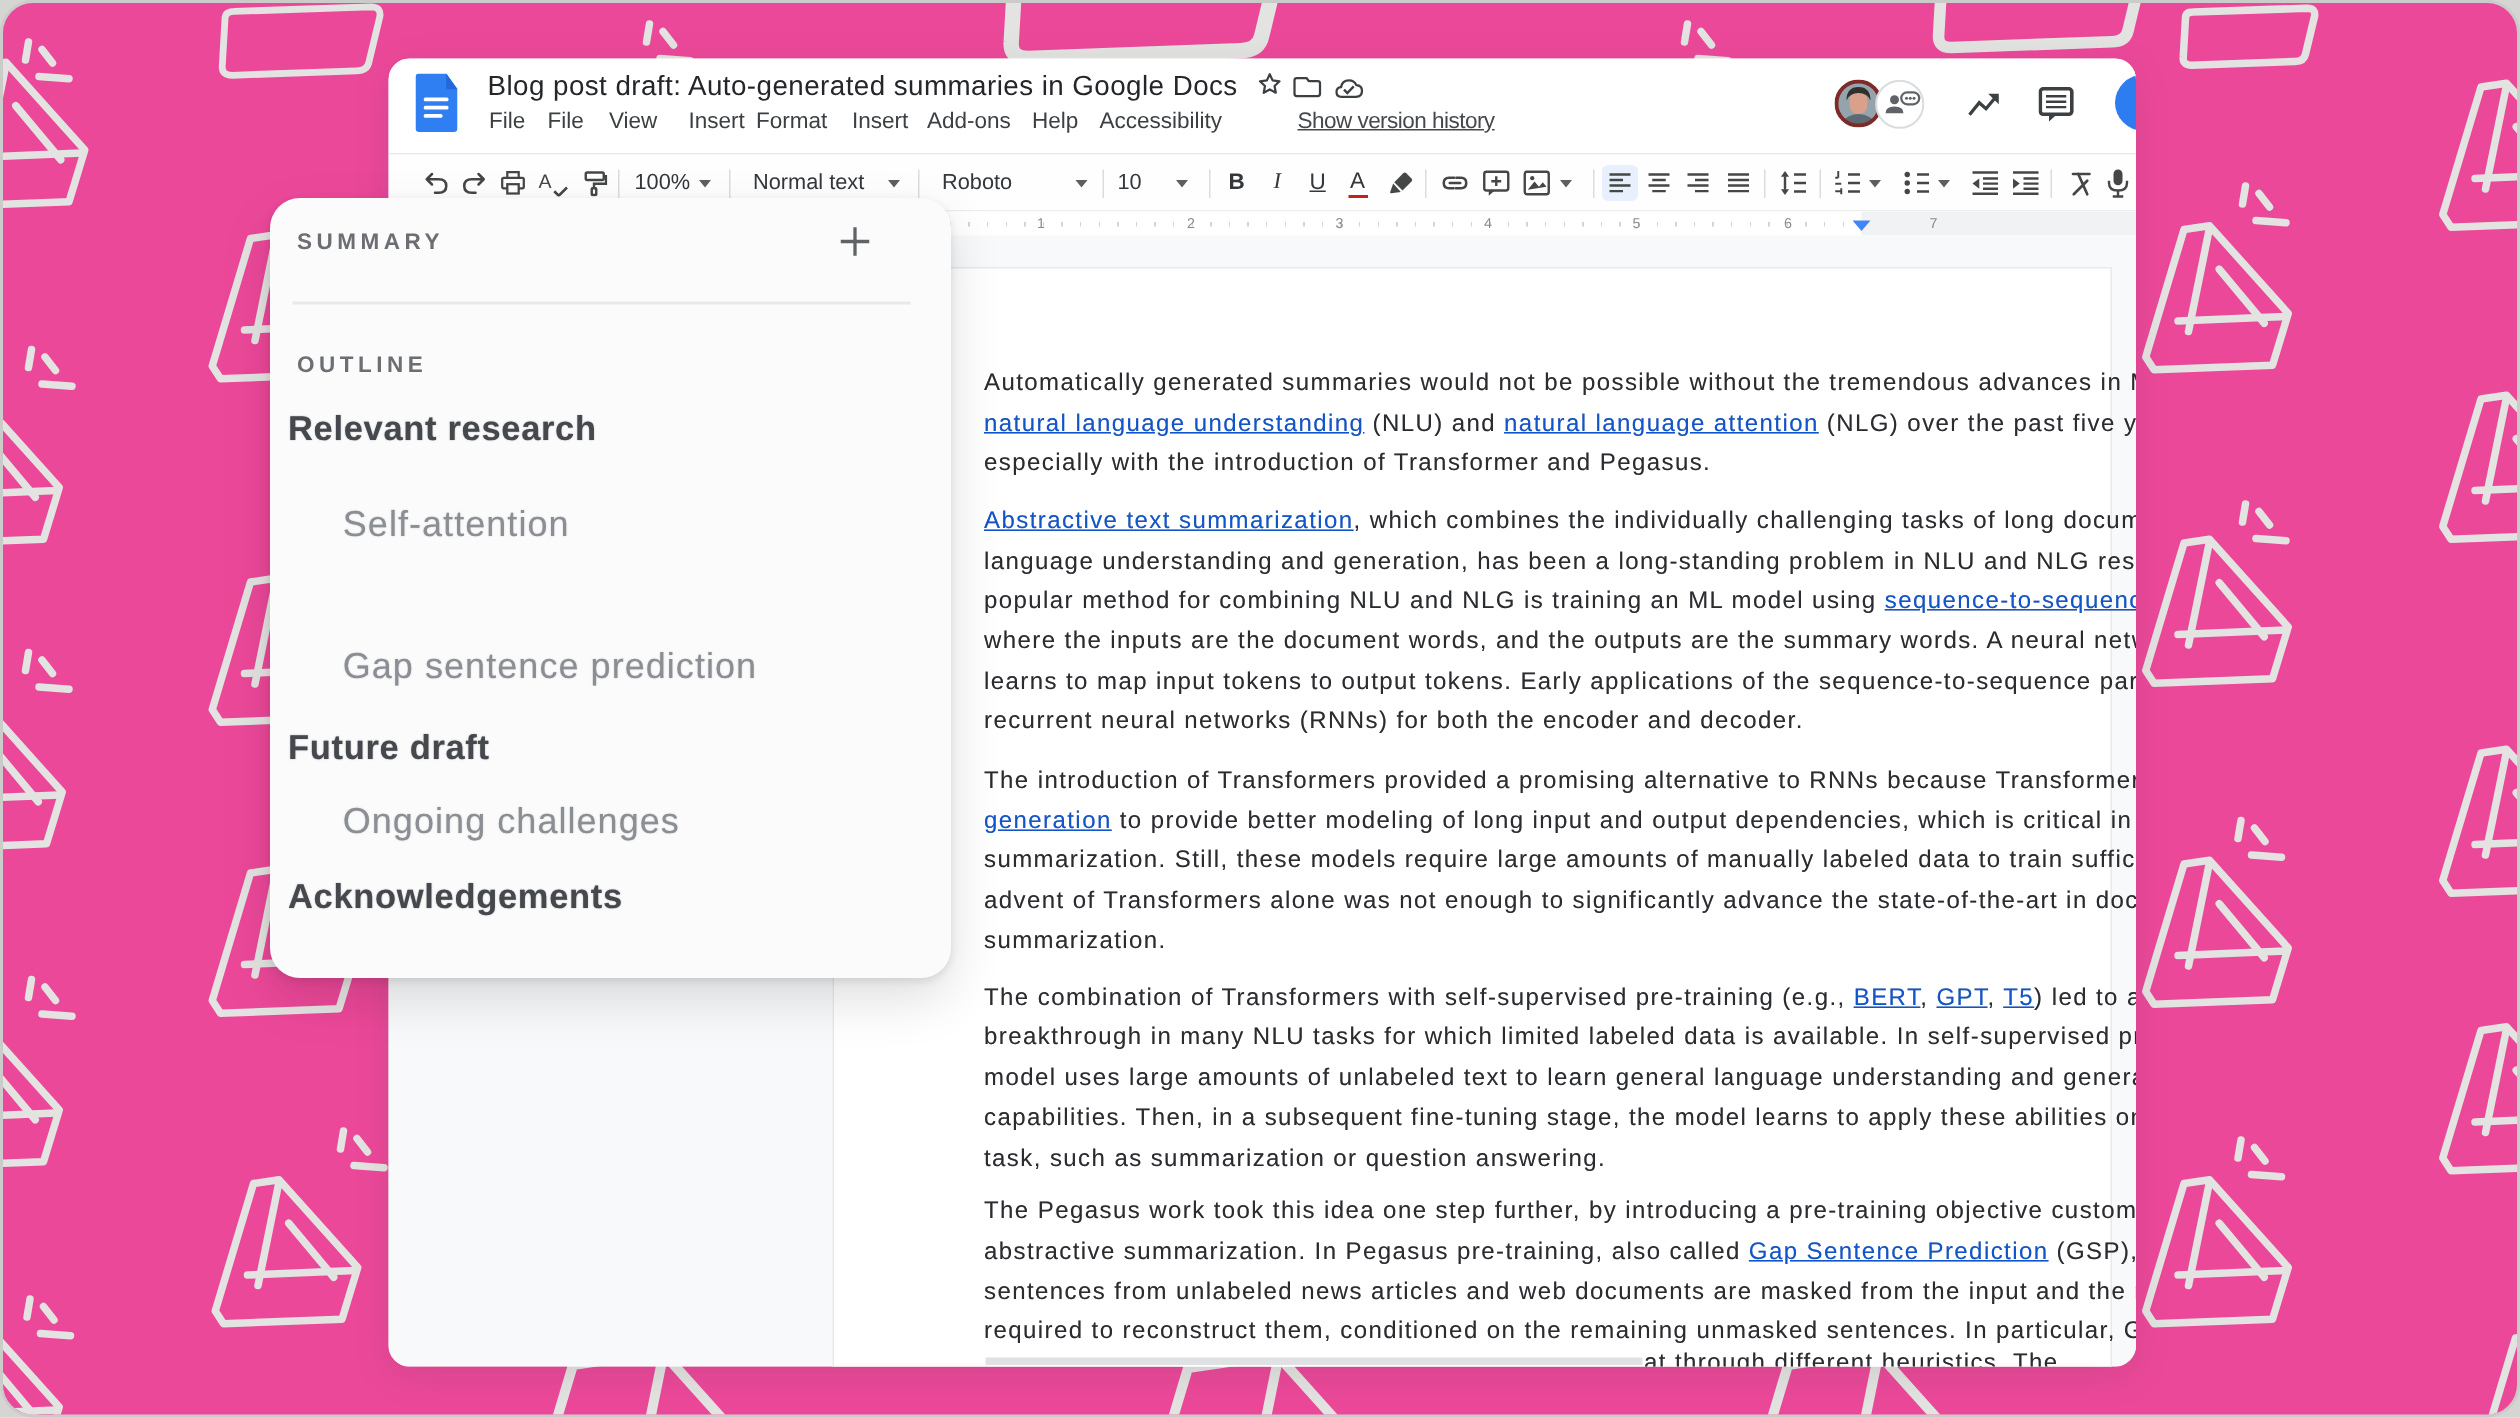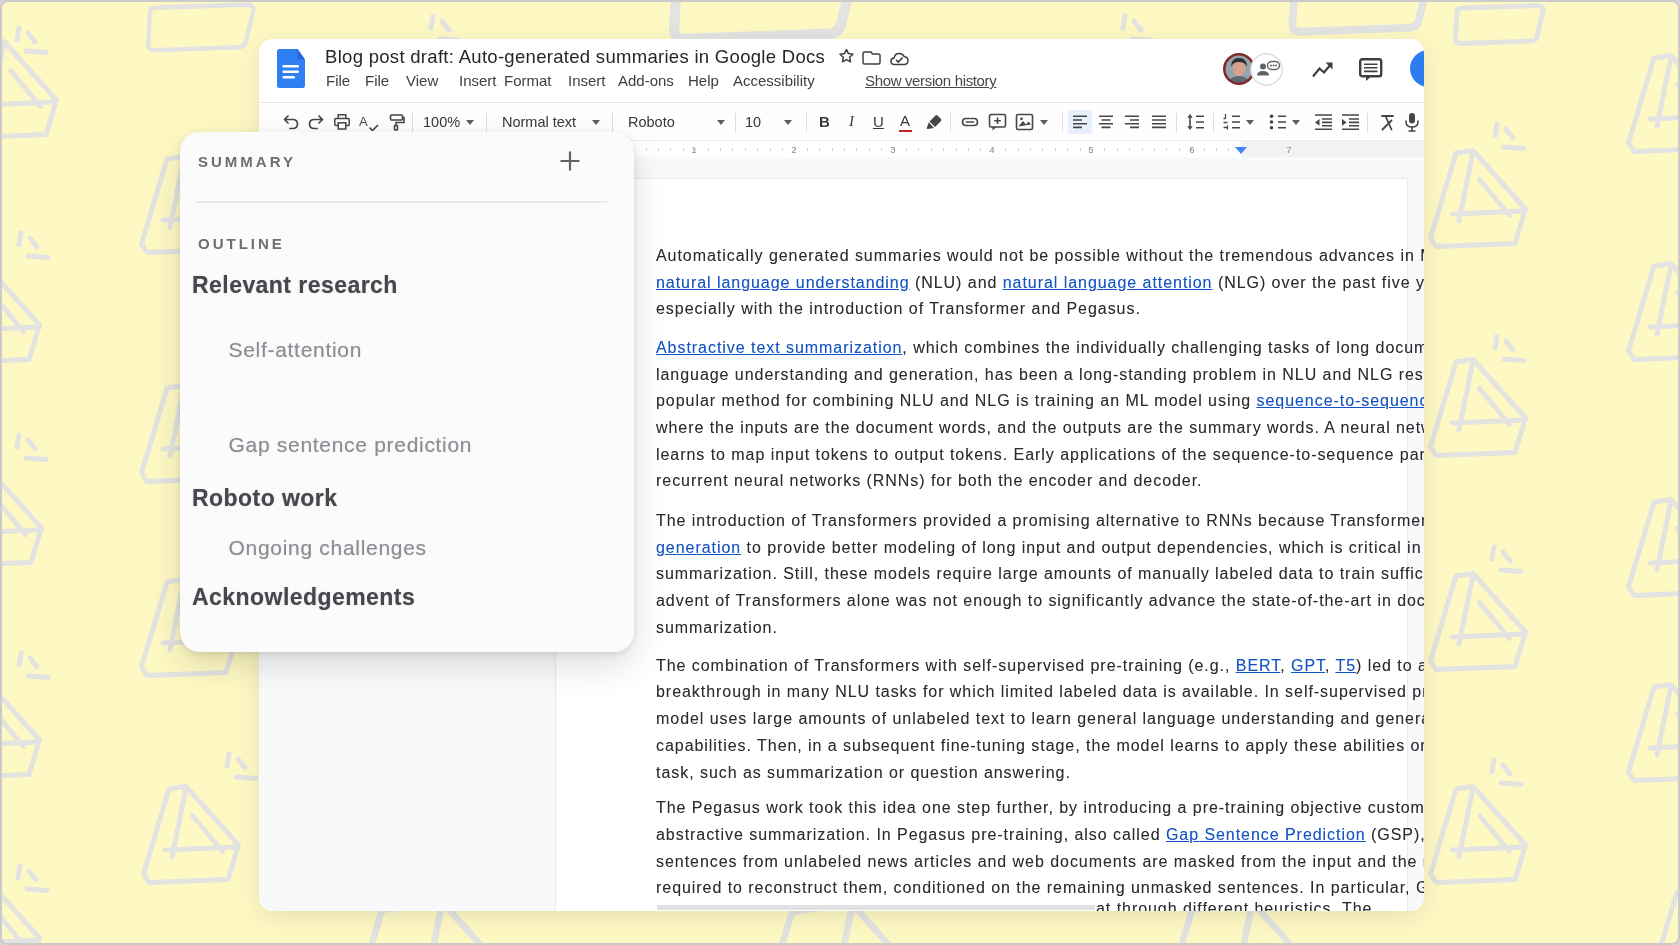--- a/index.html
+++ b/index.html
@@ -1,17 +1,17 @@
 <!DOCTYPE html>
 <html><head>
 <meta charset="utf-8">
 <style>
   * { margin:0; padding:0; box-sizing:border-box; }
   html,body { width:1680px; height:945px; overflow:hidden; background:#d5d5d3; font-family:"Liberation Sans", sans-serif; }
-  .frame { position:absolute; left:0; top:0; width:1680px; height:945px; border-radius:8px; background:#fef9c3; border:2px solid #cbcbc9; overflow:hidden;text-decoration:underline; }
+  .frame { position:absolute; left:0; top:0; width:1680px; height:945px; border-radius:22px; background:#ec4899; border:2px solid #cbcbc9; overflow:hidden;text-decoration:underline; }
   .abs { position:absolute; }
   
   .window { position:absolute; left:257px; top:37px; width:1165px; height:872px; background:#fff; border-radius:14px; box-shadow:0 6px 24px rgba(60,64,67,.13); overflow:hidden; }
   .header { position:absolute; left:0; top:0; width:100%; height:64px; background:#fff; border-bottom:1px solid #e7e7e7; }
   .title { position:absolute; left:66px; top:7px; font-size:18.5px; letter-spacing:0.3px; color:#24262a; white-space:nowrap; }
   .menu { position:absolute; top:33px; font-size:15px; color:#3c4043; white-space:nowrap; }
   .toolbar { position:absolute; left:0; top:64px; width:100%; height:38px; background:#fefefe; border-bottom:1px solid #eceded; }
   .tsep { position:absolute; top:10px; width:1px; height:19px; background:#dadce0; }
   .ttext { position:absolute; top:11px; font-size:14.5px; color:#34373b; white-space:nowrap; }
   .caret { position:absolute; width:0; height:0; border-left:4.5px solid transparent; border-right:4.5px solid transparent; border-top:5px solid #5b5e62; top:17px; }
@@ -21,21 +21,21 @@
   .canvas { position:absolute; left:0; top:118px; width:100%; height:754px; background:#f8f9fa; }
   .page { position:absolute; left:296px; top:21px; width:853px; height:735px; background:#fff; border:1px solid #e7e9eb; border-bottom:none; }
   .doc { position:absolute; left:100px; width:700px; font-size:16px; letter-spacing:0.95px; color:#2a2c30; }
   .doc p { line-height:26.7px; white-space:nowrap; text-shadow:0 0 0.4px rgba(50,53,58,.35); }
   .doc a { color:#1155cc; text-decoration:underline; }
   
   .panel { position:absolute; left:178px; top:130px; width:454px; height:520px; background:#fbfbfc; border-radius:20px; box-shadow:0 2px 6px rgba(0,0,0,.10), 0 14px 34px rgba(0,0,0,.13); }
   .plabel { position:absolute; left:18px; font-weight:bold; font-size:15px; line-height:17.2px; letter-spacing:3px; color:#6b6e72; }
   .pdivider { position:absolute; left:15px; top:69px; width:412px; height:2px; background:#e8e9eb; }
   .phead { position:absolute; left:12px; font-weight:bold; font-size:23px; line-height:26.4px; letter-spacing:.45px; color:#45484c; white-space:nowrap; text-shadow:0 0 1px rgba(69,72,76,.5); }
-  .psub { position:absolute; left:48.5px; font-size:21px; line-height:26.4px; letter-spacing:.7px; color:#8b8e93; white-space:nowrap; text-shadow:0 0 1px rgba(139,142,147,.55); }
+  .psub { position:absolute; left:48.5px; font-size:24px; line-height:26.4px; letter-spacing:.7px; color:#8b8e93; white-space:nowrap; text-shadow:0 0 1px rgba(139,142,147,.55); }
 </style>
 </head>
 <body>
 <div class="frame">
   <svg class="abs" id="bgpattern" width="1680" height="945" viewBox="0 0 1680 945" fill="none" stroke="#e3e3e1" stroke-width="5" stroke-linecap="round" stroke-linejoin="round">
     <defs>
       <g id="drv">
         <path d="M30,12 L47,9.5 L99.5,68 L89,102.5 L10,105.5 L4.5,97 Z"></path>
         <path d="M26,73 L97.5,70"></path>
         <path d="M33,80 L47,11"></path>
@@ -334,17 +334,17 @@
   <div class="panel">
     <div class="plabel" style="top:21px;">SUMMARY</div>
     <svg class="abs" style="left:378px; top:17px;" width="24" height="24" viewBox="0 0 24 24" stroke="#5f6368" stroke-width="2.2">
       <path d="M12,2.5 V21.5 M2.5,12 H21.5"></path>
     </svg>
     <div class="pdivider"></div>
     <div class="plabel" style="top:103px;">OUTLINE</div>
     <div class="phead" style="top:140px;">Relevant research</div>
     <div class="psub" style="top:205.2px;">Self-attention</div>
     <div class="psub" style="top:300.2px;">Gap sentence prediction</div>
-    <div class="phead" style="top:353.2px;">Roboto work</div>
+    <div class="phead" style="top:353.2px;">Future draft</div>
     <div class="psub" style="top:402.7px;">Ongoing challenges</div>
     <div class="phead" style="top:452.2px;">Acknowledgements</div>
   </div>
 </div>
 
 </body></html>

